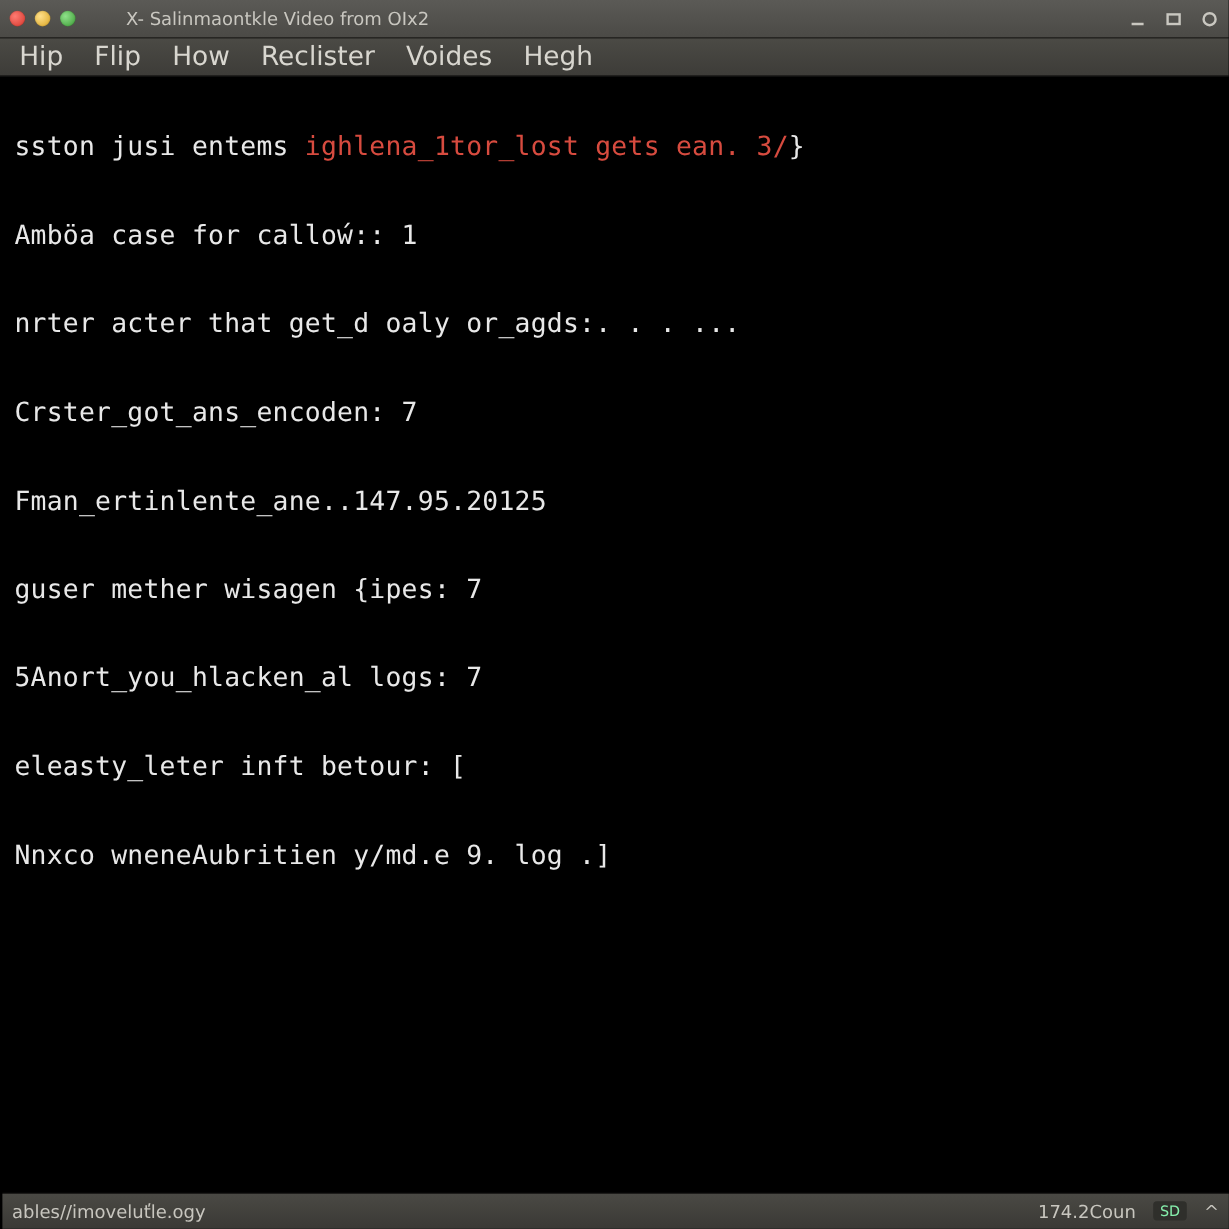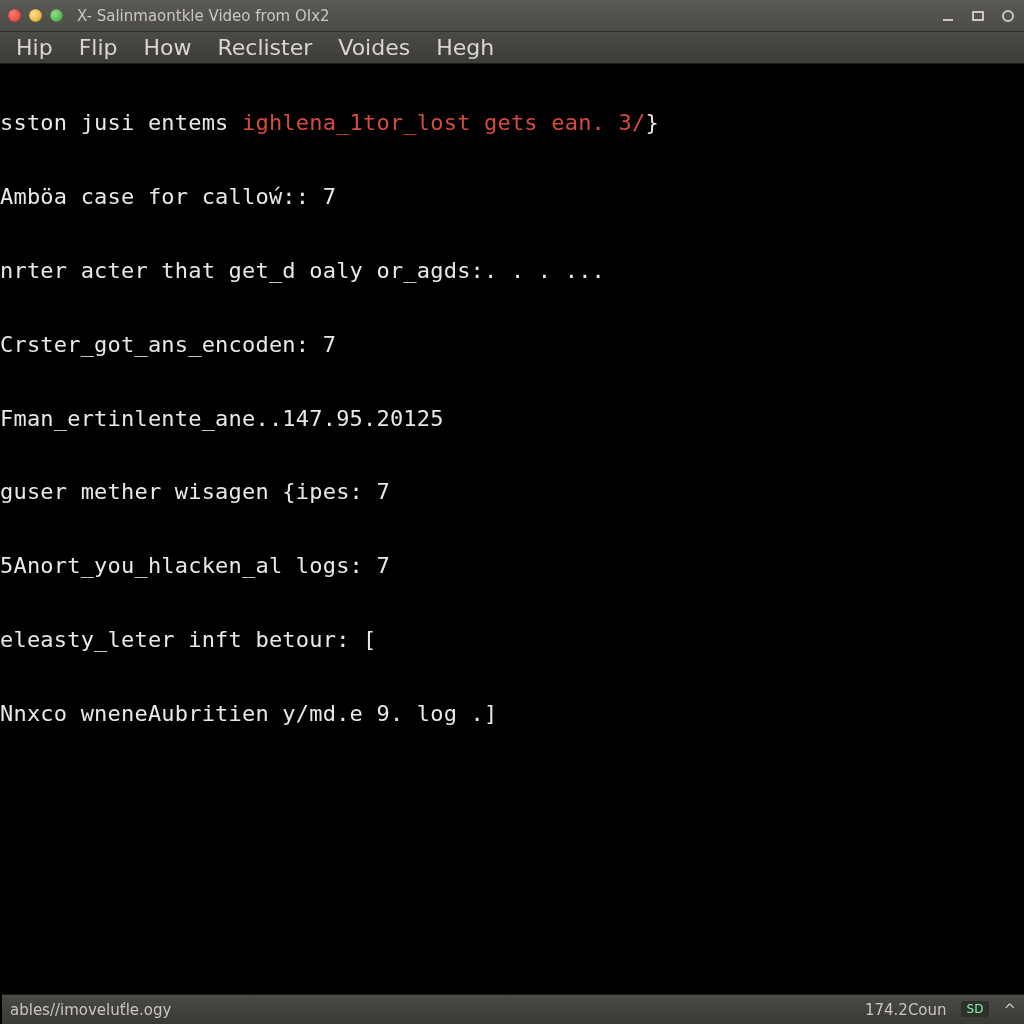--- a/index.html
+++ b/index.html
@@ -27,21 +27,21 @@
     gap: 8px;
     margin-right: 14px;
   }
   .dot {
     width: 13px; height: 13px; border-radius: 50%;
     box-shadow: inset 0 0 1px rgba(0,0,0,0.5);
   }
   .dot.red { background: radial-gradient(circle at 35% 35%, #ff7b72, #d4362b); }
   .dot.yellow { background: radial-gradient(circle at 35% 35%, #ffe08a, #d9a422); }
   .dot.green { background: radial-gradient(circle at 35% 35%, #8fe08a, #3a9a33); }
-  .title-text { flex: 0 0 auto; }
+  .title-text { flex: 0 0 auto; margin-left: 28px; }
   .title-spacer { flex: 1; }
   .win-controls {
     display: flex; gap: 14px; align-items: center;
     color: #c9c7c0;
   }
   .win-btn {
     width: 16px; height: 16px; display:flex; align-items:center; justify-content:center;
     font-size: 14px;
     cursor: pointer;
   }
@@ -71,21 +71,21 @@
     background: #000;
     color: #e8e8e8;
     font-size: 22px;
     line-height: 1.68;
     padding: 4px 2px 0 0;
     white-space: pre;
     letter-spacing: 0.2px;
     height: calc(1024px - 32px - 32px - 30px);
     overflow: hidden;
   }
-  .terminal .line { display:block; padding-left: 0; }
+  .terminal .line { display:block; padding-left: 12px; }
   .terminal .hl { color: #d74b3f; }
 
   
   .statusbar {
     position: absolute;
     left: 2px; right: 0; bottom: 0;
     height: 30px;
     background: linear-gradient(to bottom, #4a4944 0%, #3a3935 100%);
     color: #c8c6bf;
     display: flex;
@@ -140,21 +140,21 @@
   <div class="menu-item"><span>Hip</span></div>
   <div class="menu-item"><span>Flip</span></div>
   <div class="menu-item"><span>How</span></div>
   <div class="menu-item"><span>Reclister</span></div>
   <div class="menu-item"><span>Voides</span></div>
   <div class="menu-item"><span>Hegh</span></div>
 </div>
 
 <div class="terminal">
 <span class="line"><span>sston jusi entems </span><span class="hl">ighlena_1tor_lost gets ean. 3/</span><span>}</span></span>
-<span class="line">Amböa case for calloẃ:: 7</span>
+<span class="line">Amböa case for calloẃ:: 1</span>
 <span class="line">nrter acter that get_d oaly or_agds:. . . ...</span>
 <span class="line">Crster_got_ans_encoden: 7</span>
 <span class="line">Fman_ertinlente_ane..147.95.20125</span>
 <span class="line">guser mether wisagen {ipes: 7</span>
 <span class="line">5Anort_you_hlacken_al logs: 7</span>
 <span class="line">eleasty_leter inft betour: [</span>
 <span class="line">Nnxco wneneAubritien y/md.e 9. log .]</span>
 </div>
 
 <div class="statusbar">

